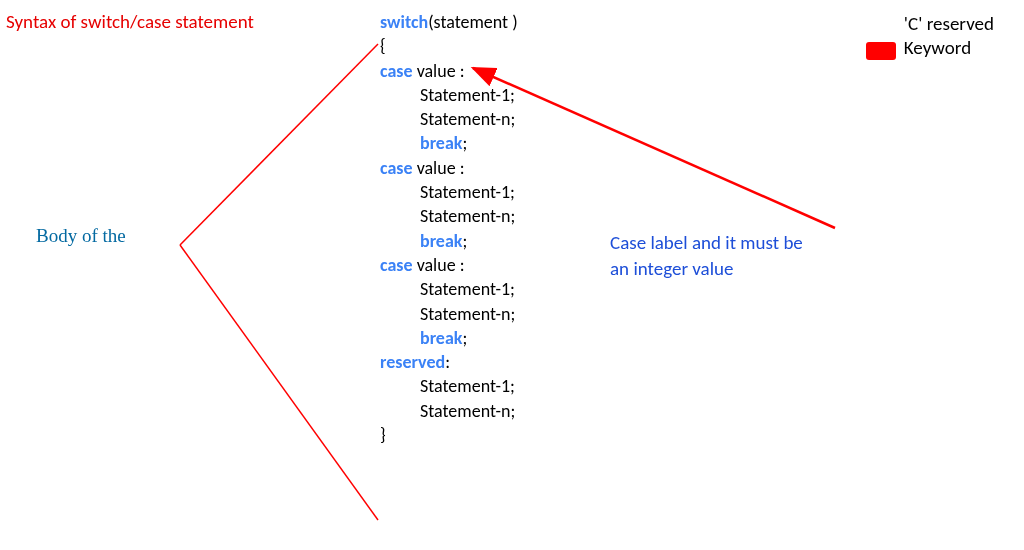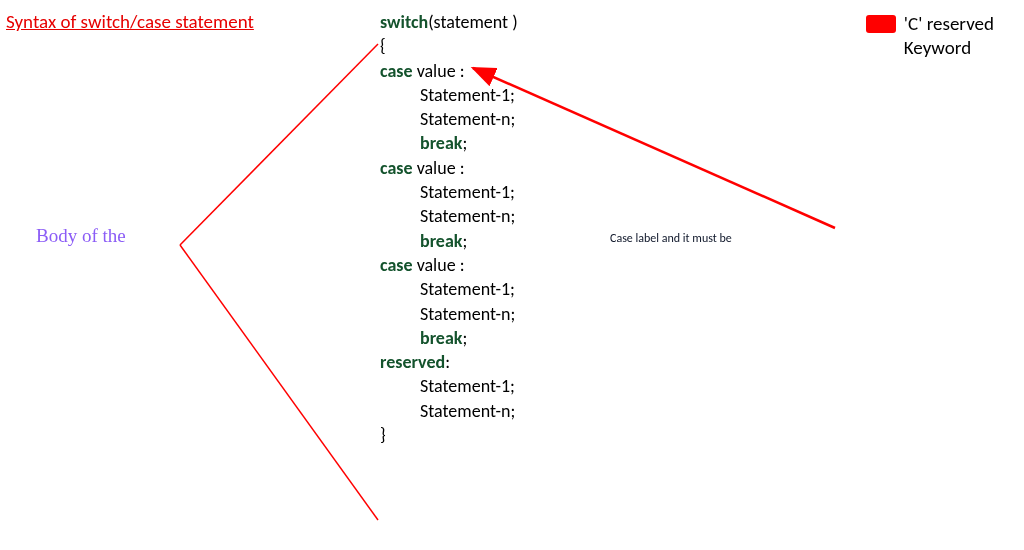--- a/index.html
+++ b/index.html
@@ -10,28 +10,27 @@
     font-family: Calibri, Arial, sans-serif;
     position: relative;
     overflow: hidden;
   }
   .title {
     position: absolute;
     top: 10px;
     left: 6px;
     color: #e60000;
     font-size: 19px;
-    text-decoration: underline;
   }
   .legend {
     position: absolute;
     top: 12px;
     right: 30px;
     display: flex;
-    align-items: flex-start;
+    align-items: flex-end;
     font-size: 19px;
     color: #000;
   }
   .legend-box {
     width: 30px;
     height: 18px;
     background: #ff0000;
     border-radius: 3px;
     margin-right: 8px;
     margin-top: 3px;
@@ -41,38 +40,38 @@
   }
   .code-block {
     position: absolute;
     top: 10px;
     left: 380px;
     font-size: 18px;
     line-height: 1.35;
     color: #000;
     font-family: Calibri, Arial, sans-serif;
   }
-  .kw { color: #14532d; font-weight: bold; }
+  .kw { color: #3b82f6; font-weight: bold; }
   .ind1 { display: inline-block; width: 40px; }
   .body-label {
     position: absolute;
     top: 224px;
     left: 36px;
     font-size: 19px;
     font-family: "Times New Roman", serif;
-    color: #8b5cf6;
+    color: #0369a1;
     line-height: 1.3;
     text-align: center;
   }
   .case-label {
     position: absolute;
     top: 230px;
     left: 610px;
-    font-size: 12px;
-    color: #0f172a;
+    font-size: 19px;
+    color: #1d4ed8;
     line-height: 1.35;
   }
   .svg-overlay {
     position: absolute;
     top: 0;
     left: 0;
     pointer-events: none;
   }
 </style>
 </head>
@@ -113,20 +112,21 @@
 
   <div>}</div>
 </div>
 
 <div class="body-label">
   <span>Body of the</span><br>
 </div>
 
 <div class="case-label">
   <span>Case label and it must be</span><br>
+  <span>an integer value</span>
 </div>
 
 <svg class="svg-overlay" width="1024" height="550">
   <defs>
     <marker id="arrowhead" markerWidth="10" markerHeight="8" refX="9" refY="4" orient="auto">
       <polygon points="0 0, 10 4, 0 8" fill="#ff0000"></polygon>
     </marker>
   </defs>
 
   <line x1="180" y1="245" x2="378" y2="44" stroke="#ff0000" stroke-width="1.5"></line>

